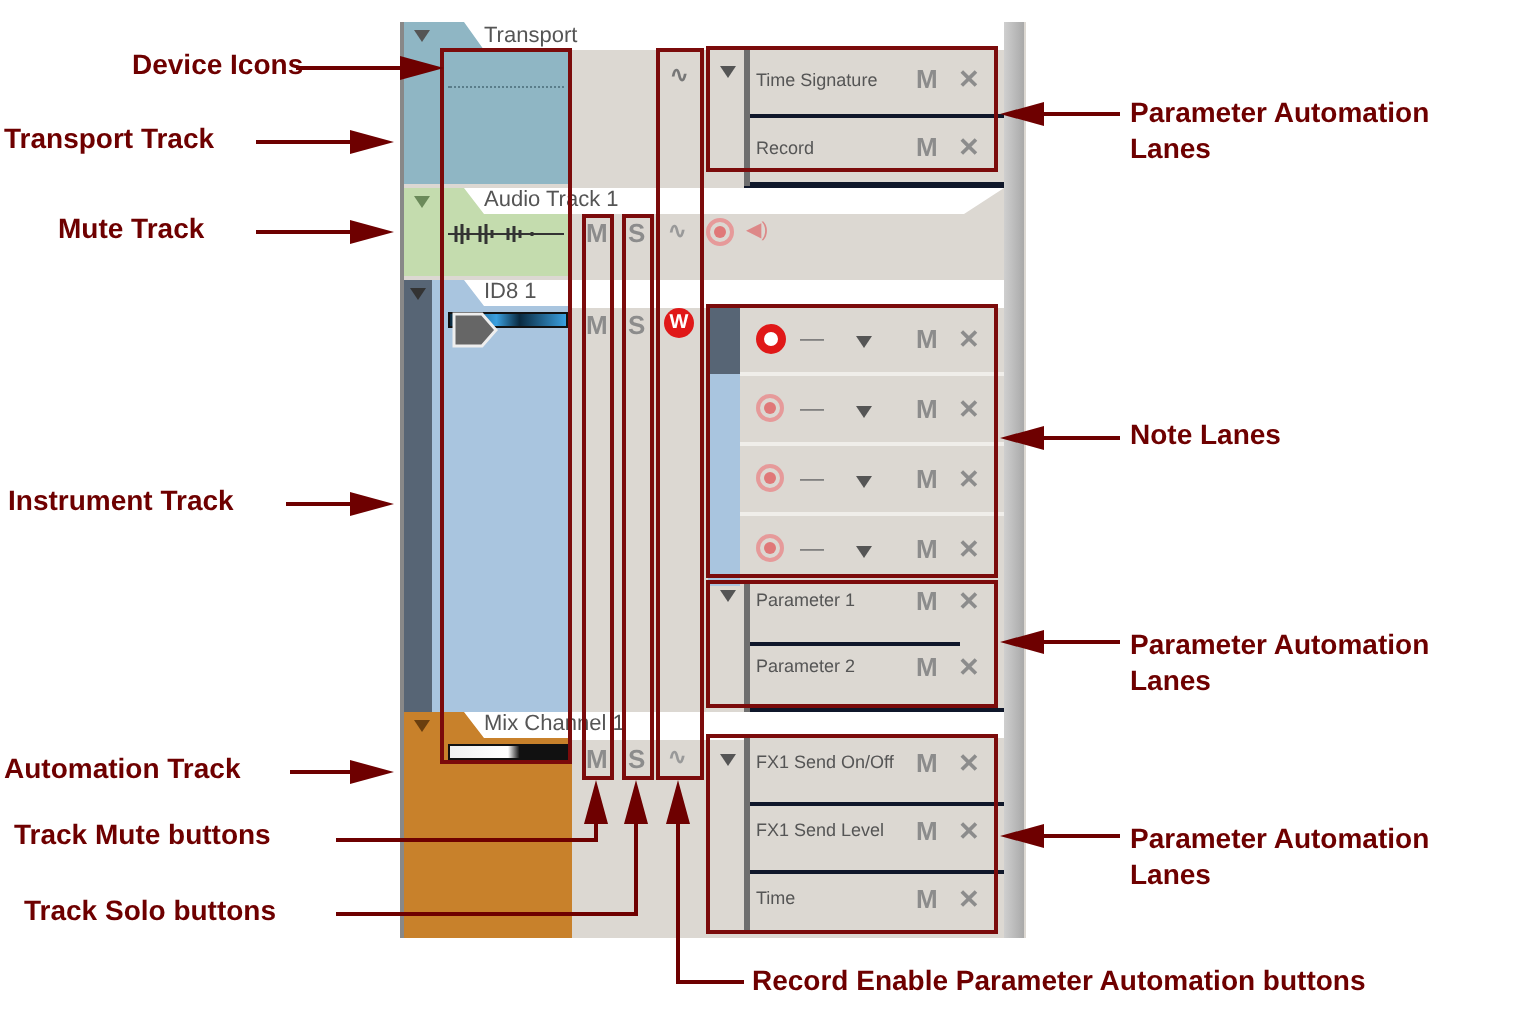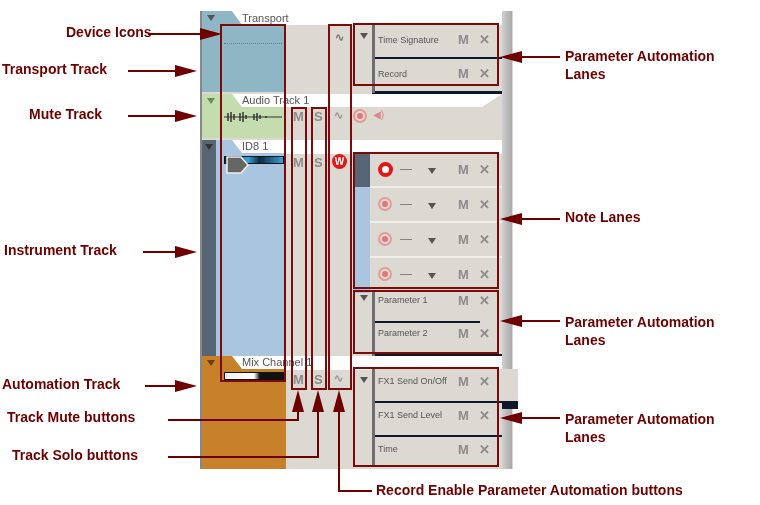--- a/index.html
+++ b/index.html
@@ -143,21 +143,21 @@
 <div class="abs" style="left:202px;top:356px;width:300px;height:113px;">
   <div class="abs hdr" style="left:0;top:0;width:300px;"></div>
   <div class="abs" style="left:0;top:0;width:84px;height:113px;background:#c8812b;clip-path:polygon(0 0,30px 0,40px 13px,84px 13px,84px 100%,0 100%);"></div>
   <div class="abs tri" style="left:5px;top:4px;border-top-color:#6a3f0f;"></div>
   <div class="abs tname" style="left:40px;top:0px;">Mix Channel 1</div>
   <div class="abs" style="left:22px;top:16px;width:58px;height:6px;background:linear-gradient(to right,#f0f0f0,#fff 50%,#111 60%,#111);border:1px solid #111;"></div>
   <span class="abs mx" style="left:91px;top:16px;">M</span>
   <span class="abs mx" style="left:112px;top:16px;">S</span>
   <div class="abs" style="left:132px;top:16px;font-size:11px;color:#999;font-weight:bold;">∿</div>
   <div class="abs tri" style="left:158px;top:21px;"></div>
-  <div class="abs lane" style="left:170px;top:13px;width:146px;height:32px;">
+  <div class="abs lane" style="left:170px;top:13px;width:130px;height:32px;">
     <div class="abs lanebar" style="left:0;top:0;height:34px;"></div>
     <span class="abs ltxt" style="left:6px;top:7px;">FX1 Send On/Off</span>
     <span class="abs mx" style="left:86px;top:5px;">M</span>
     <span class="abs mx" style="left:107px;top:5px;">✕</span>
   </div>
   <div class="abs lane" style="left:170px;top:47px;width:130px;height:32px;">
     <div class="abs lanebar" style="left:0;top:0;height:34px;"></div>
     <span class="abs ltxt" style="left:6px;top:7px;">FX1 Send Level</span>
     <span class="abs mx" style="left:86px;top:5px;">M</span>
     <span class="abs mx" style="left:107px;top:5px;">✕</span>

